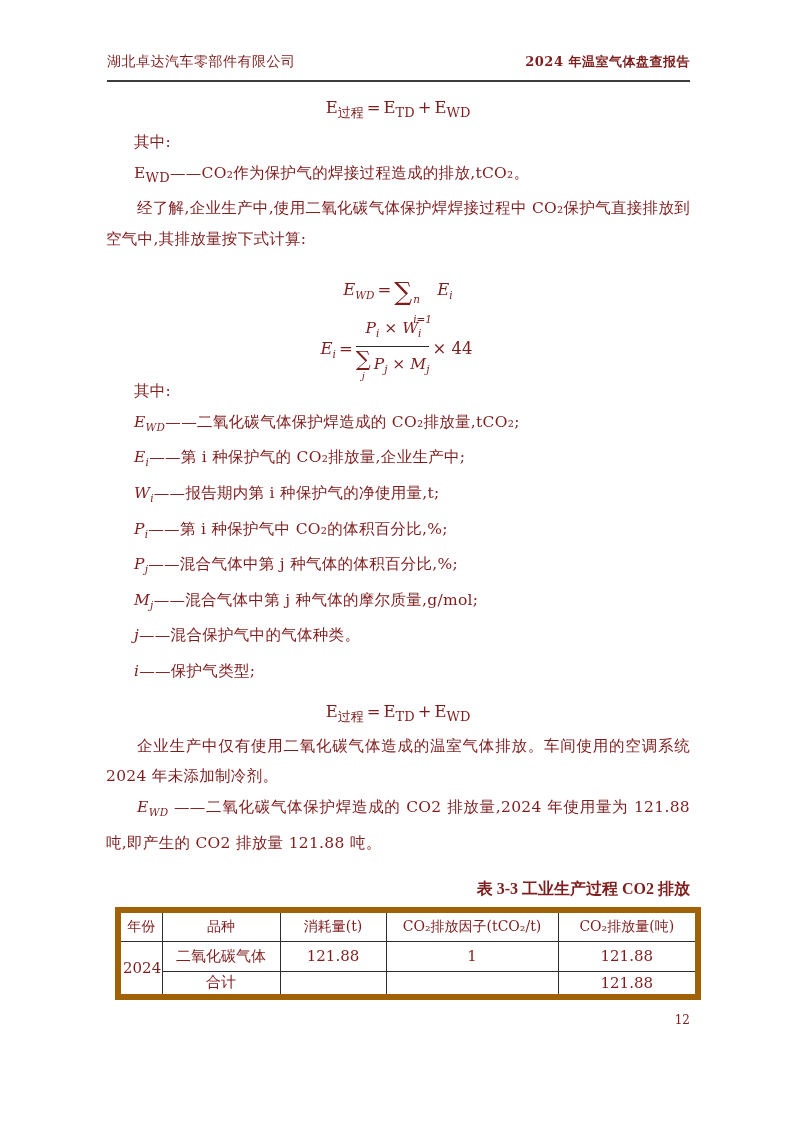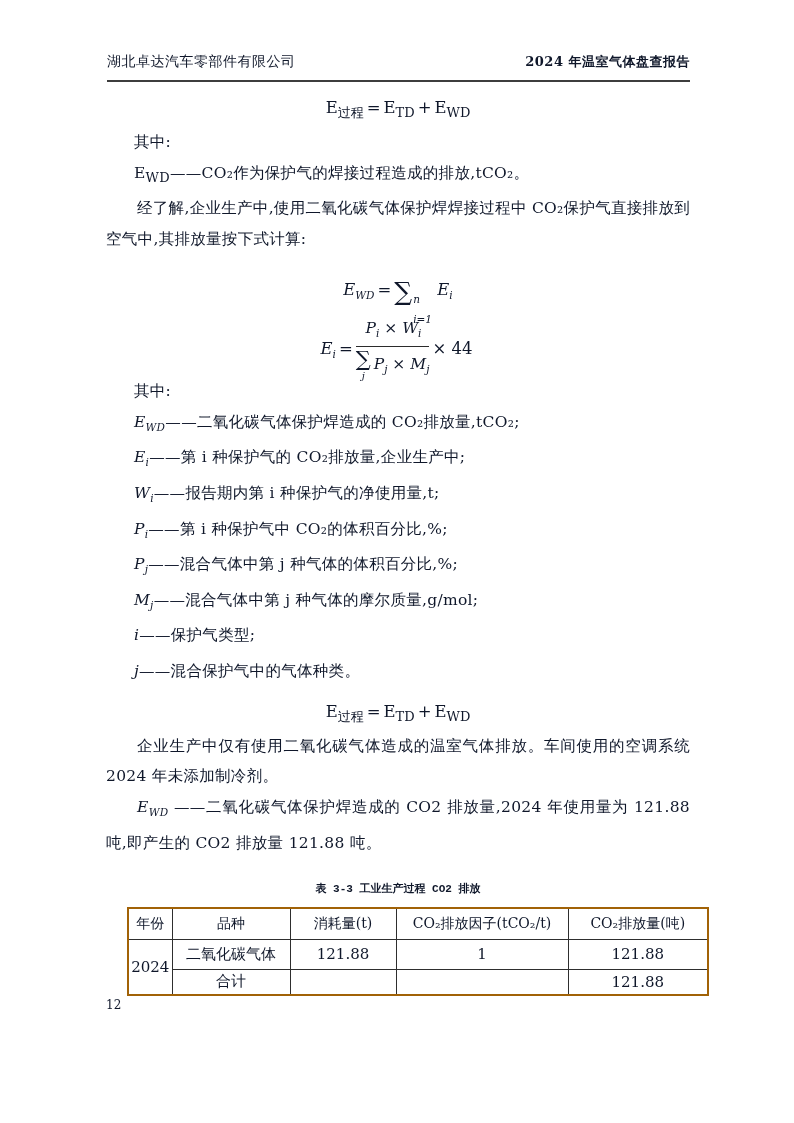--- a/index.html
+++ b/index.html
@@ -3,21 +3,21 @@
 <meta charset="utf-8">
 <style>
   * { box-sizing: border-box; }
   html, body { margin: 0; padding: 0; background: #ffffff; }
   .page {
     position: relative;
     width: 794px;
     height: 1123px;
     background: #ffffff;
     font-family: "DejaVu Serif", "Liberation Serif", serif;
-    color: #0f172a;
+    color: #7f1d1d;
     overflow: hidden;
     outline: 1px solid #ececec;
   }
   
   .doc-header {
     margin: 0 104px 0 107px;
     padding-top: 53px;
     padding-bottom: 9px;
     border-bottom: 2px solid #3d3d3d;
     display: flex;
@@ -92,34 +92,34 @@
     vertical-align: middle;
     line-height: 1;
     margin-right: 3px;
   }
   .sigstack .sg { font-size: 21px; font-style: normal; }
   .sigstack .sj { font-size: 10px; font-style: italic; margin-top: 1px; }
   .among2 { margin-top: 14px; }
   
   .tbl-caption {
     margin-top: 20px;
-    text-align: center;
+    text-align: right;
     font-weight: 700;
-    font-size: 11px;
-    font-family: Liberation Mono, monospace;
+    font-size: 16px;
+    font-family: Liberation Serif, serif;
     line-height: 22px;
     letter-spacing: 0;
   }
   table.emis {
     border-collapse: collapse;
     table-layout: fixed;
     width: 580px;
-    margin-left: 21px;
+    margin-left: 9px;
     margin-top: 7px;
-    border: 2px solid #a16207;
+    border: 6px solid #a16207;
   }
   table.emis th, table.emis td {
     border: 1px solid #2e2e2e;
     text-align: center;
     vertical-align: middle;
     font-weight: normal;
     padding: 0 2px;
     letter-spacing: 0;
     overflow: hidden;
     white-space: nowrap;
@@ -128,23 +128,23 @@
   table.emis td { font-size: 15px; }
   tr.r1 td { height: 30px; }
   tr.r2 td { height: 26px; }
   .col-year { width: 44px; }
   .col-kind { width: 118px; }
   .col-cons { width: 106px; }
   .col-fact { width: 172px; }
   .col-emis { width: 140px; }
   
   .page-number {
-    text-align: left;
+    text-align: right;
     font-size: 12px;
-    margin-top: 2px;
+    margin-top: 13px;
     letter-spacing: 0;
   }
 </style>
 </head>
 <body>
 
 <div class="page">
 
   <div class="doc-header">
     <span class="hdr-left">湖北卓达汽车零部件有限公司</span>
@@ -178,22 +178,22 @@
     </div>
 
     <p class="def among2">其中:</p>
 
     <p class="def"><span class="it">E</span><sub class="lsub">WD</sub><span>——二氧化碳气体保护焊造成的 CO₂排放量,tCO₂;</span></p>
     <p class="def"><span class="it">E</span><sub class="lsub">i</sub><span>——第 i 种保护气的 CO₂排放量,企业生产中;</span></p>
     <p class="def"><span class="it">W</span><sub class="lsub">i</sub><span>——报告期内第 i 种保护气的净使用量,t;</span></p>
     <p class="def"><span class="it">P</span><sub class="lsub">i</sub><span>——第 i 种保护气中 CO₂的体积百分比,%;</span></p>
     <p class="def"><span class="it">P</span><sub class="lsub">j</sub><span>——混合气体中第 j 种气体的体积百分比,%;</span></p>
     <p class="def"><span class="it">M</span><sub class="lsub">j</sub><span>——混合气体中第 j 种气体的摩尔质量,g/mol;</span></p>
+    <p class="def"><span class="it">j</span><sub class="lsub"></sub><span>——混合保护气中的气体种类。</span></p>
     <p class="def"><span class="it">i</span><sub class="lsub"></sub><span>——保护气类型;</span></p>
-    <p class="def"><span class="it">j</span><sub class="lsub"></sub><span>——混合保护气中的气体种类。</span></p>
 
 
     <div class="formula f-mid">
       <span class="rm">E</span><sub class="csub">过程</sub><span class="op">=</span><span class="rm">E</span><sub class="csub">TD</sub><span class="op">+</span><span class="rm">E</span><sub class="csub">WD</sub>
     </div>
 
     <p class="para">企业生产中仅有使用二氧化碳气体造成的温室气体排放。车间使用的空调系统 2024 年未添加制冷剂。</p>
 
     <p class="para"><span class="it">E</span><sub class="lsub">WD</sub><span> ——二氧化碳气体保护焊造成的 CO2 排放量,2024 年使用量为 121.88 吨,即产生的 CO2 排放量 121.88 吨。</span></p>
 

